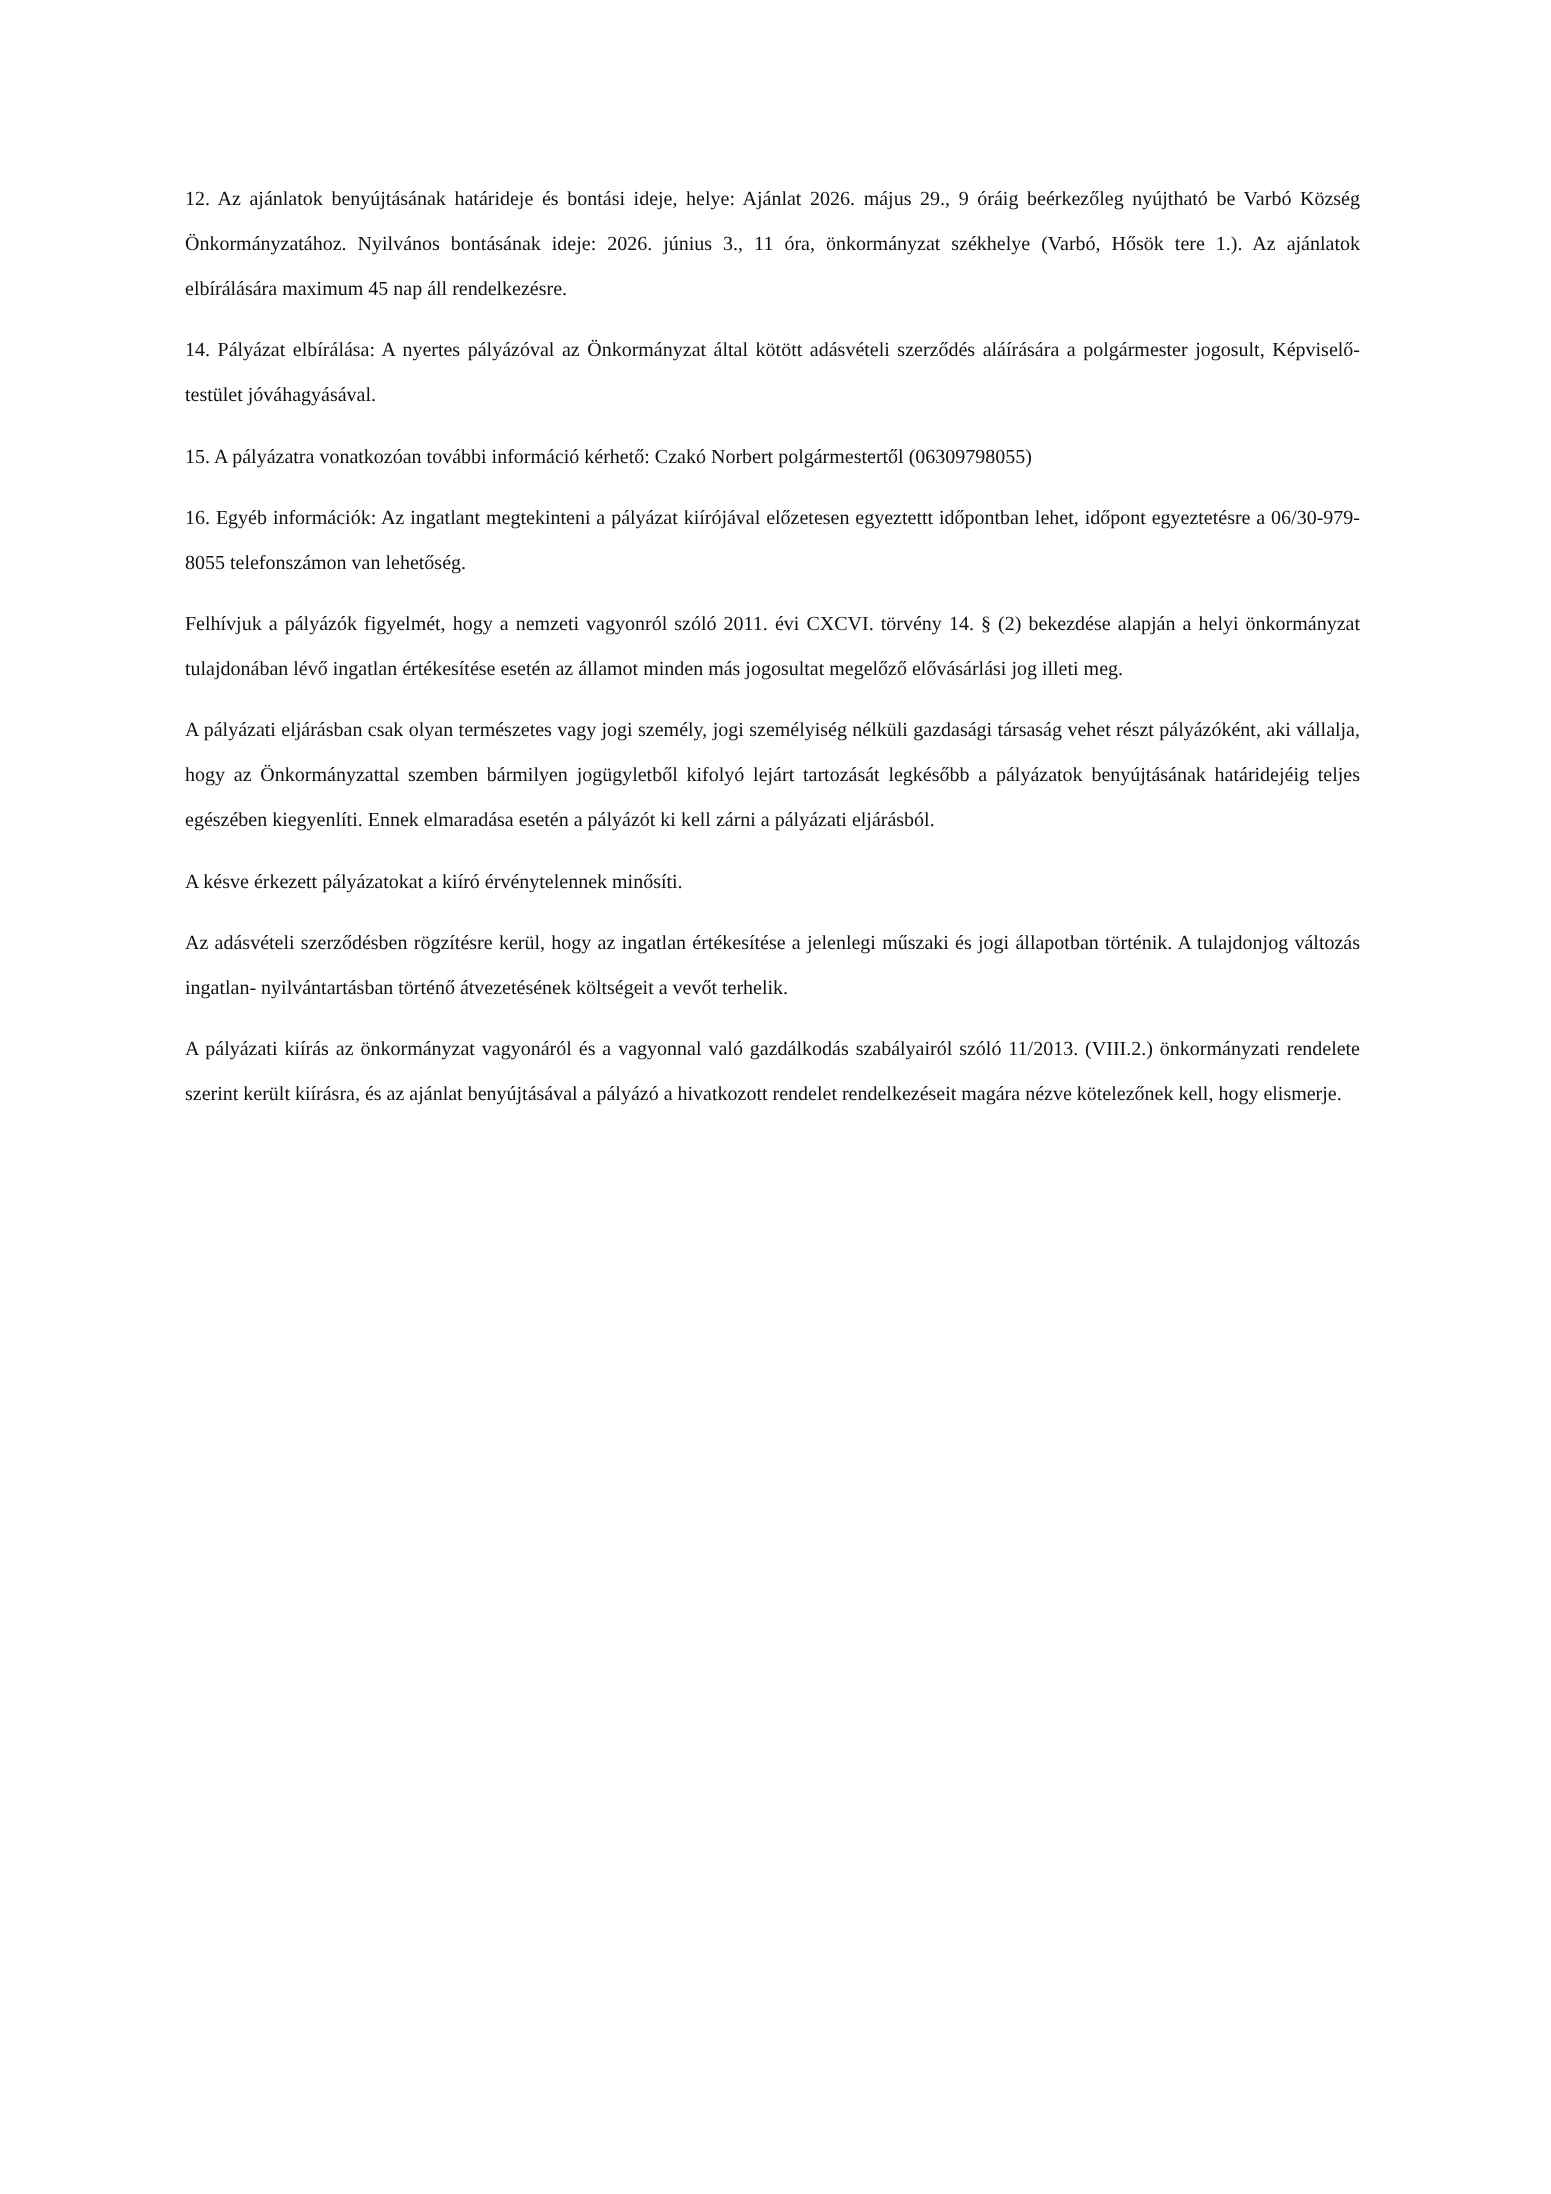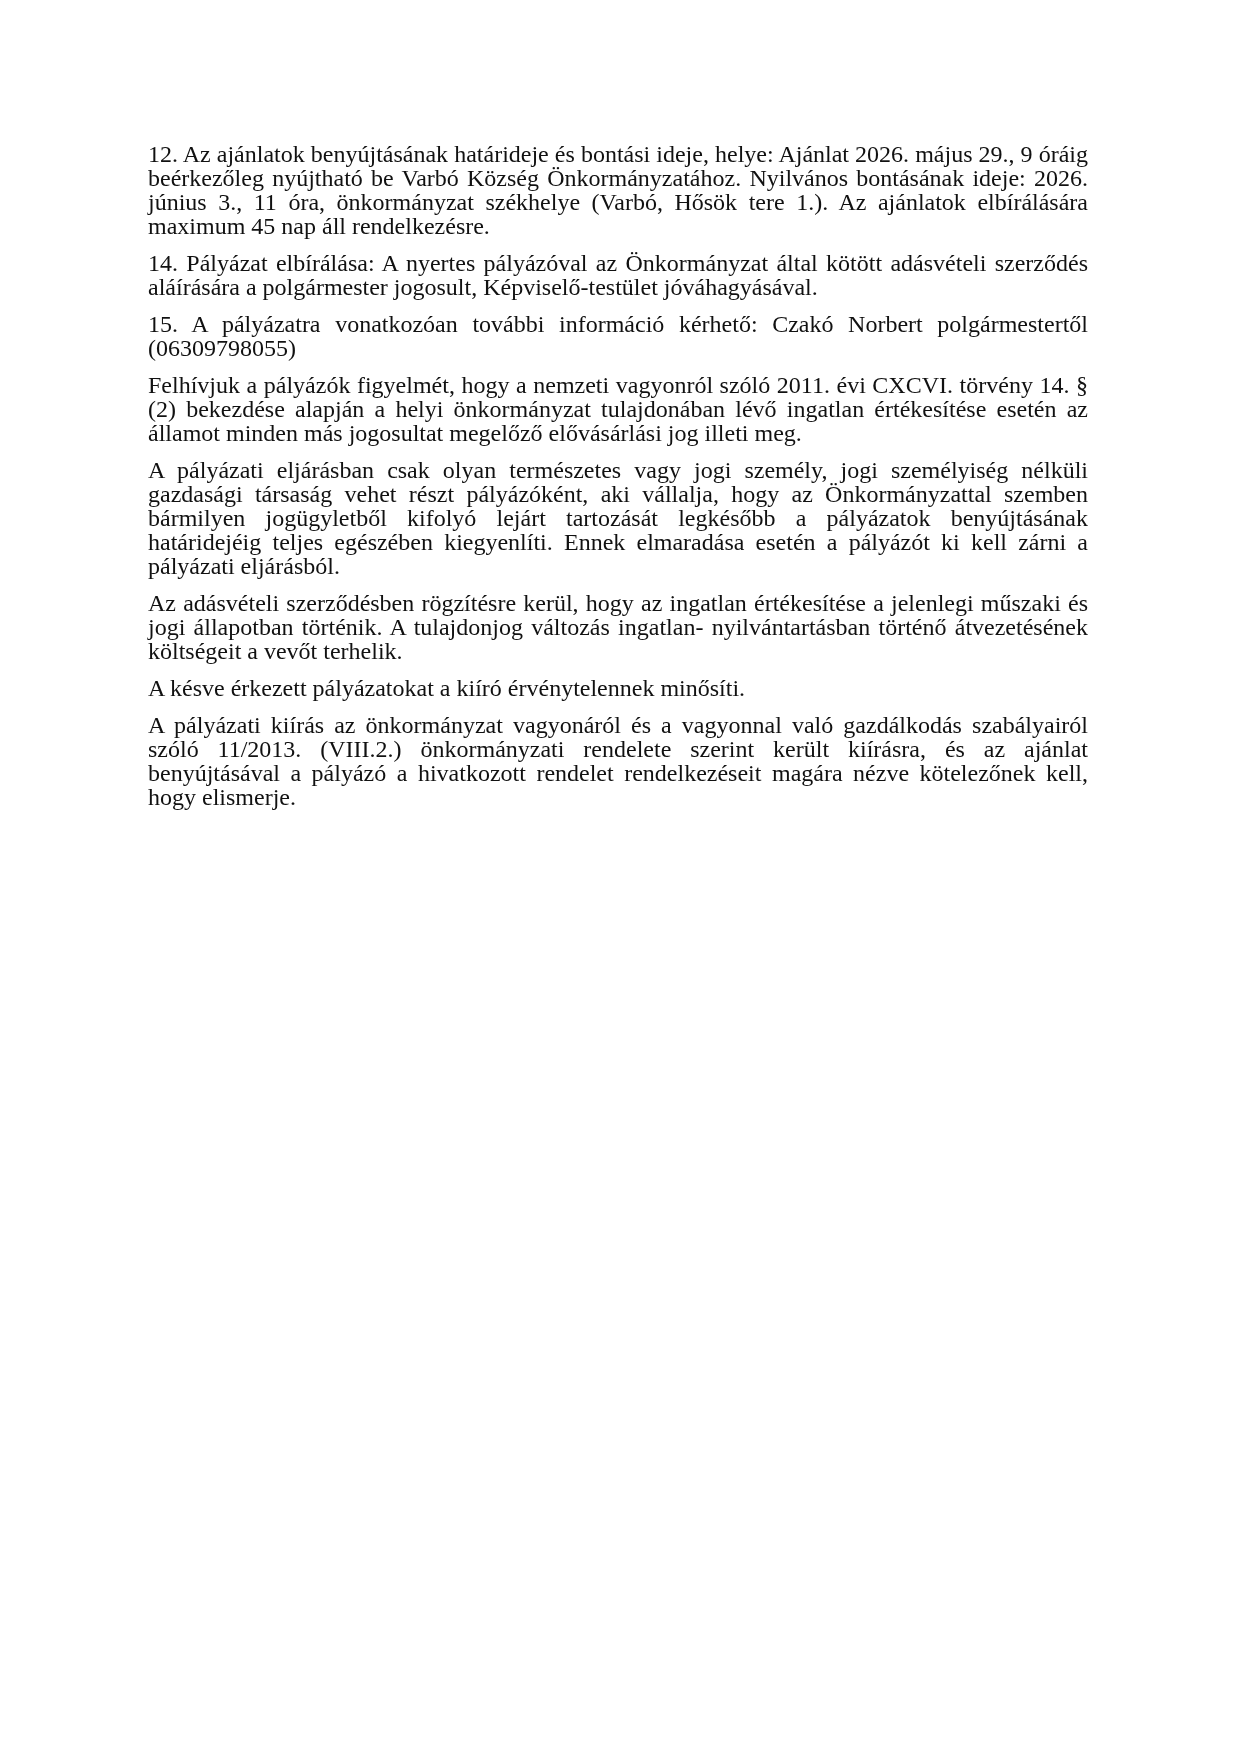--- a/index.html
+++ b/index.html
@@ -12,35 +12,36 @@
       height: 1755px;
       position: relative;
       overflow: hidden;
     }
     .page {
       position: absolute;
       left: 148px;
       top: 142px;
       width: 940px;
       font-family: "Liberation Serif", "DejaVu Serif", serif;
-      font-size: 24px;
-      line-height: 24px;
+      font-size: 16px;
+      line-height: 36px;
       color: #111111;
     }
     .para {
       margin: 0 0 13px 0;
       text-align: justify;
       text-justify: inter-word;
     }
   </style>
 </head>
 <body>
 
 <div class="page">
   <p class="para">12. Az ajánlatok benyújtásának határideje és bontási ideje, helye: Ajánlat 2026. május 29., 9 óráig beérkezőleg nyújtható be Varbó Község Önkormányzatához. Nyilvános bontásának ideje: 2026. június 3., 11 óra, önkormányzat székhelye (Varbó, Hősök tere 1.). Az ajánlatok elbírálására maximum 45 nap áll rendelkezésre.</p>
   <p class="para">14. Pályázat elbírálása: A nyertes pályázóval az Önkormányzat által kötött adásvételi szerződés aláírására a polgármester jogosult, Képviselő-testület jóváhagyásával.</p>
   <p class="para">15. A pályázatra vonatkozóan további információ kérhető: Czakó Norbert polgármestertől (06309798055)</p>
+  <p class="para">16. Egyéb információk: Az ingatlant megtekinteni a pályázat kiírójával előzetesen egyeztettt időpontban lehet, időpont egyeztetésre a 06/30-979-8055 telefonszámon van lehetőség.</p>
   <p class="para">Felhívjuk a pályázók figyelmét, hogy a nemzeti vagyonról szóló 2011. évi CXCVI. törvény 14. § (2) bekezdése alapján a helyi önkormányzat tulajdonában lévő ingatlan értékesítése esetén az államot minden más jogosultat megelőző elővásárlási jog illeti meg.</p>
   <p class="para">A pályázati eljárásban csak olyan természetes vagy jogi személy, jogi személyiség nélküli gazdasági társaság vehet részt pályázóként, aki vállalja, hogy az Önkormányzattal szemben bármilyen jogügyletből kifolyó lejárt tartozását legkésőbb a pályázatok benyújtásának határidejéig teljes egészében kiegyenlíti. Ennek elmaradása esetén a pályázót ki kell zárni a pályázati eljárásból.</p>
+  <p class="para">A késve érkezett pályázatokat a kiíró érvénytelennek minősíti.</p>
   <p class="para">Az adásvételi szerződésben rögzítésre kerül, hogy az ingatlan értékesítése a jelenlegi műszaki és jogi állapotban történik. A tulajdonjog változás ingatlan- nyilvántartásban történő átvezetésének költségeit a vevőt terhelik.</p>
-  <p class="para">A késve érkezett pályázatokat a kiíró érvénytelennek minősíti.</p>
   <p class="para">A pályázati kiírás az önkormányzat vagyonáról és a vagyonnal való gazdálkodás szabályairól szóló 11/2013. (VIII.2.) önkormányzati rendelete szerint került kiírásra, és az ajánlat benyújtásával a pályázó a hivatkozott  rendelet rendelkezéseit magára nézve kötelezőnek kell, hogy elismerje.</p>
 </div>
 
 </body></html>

